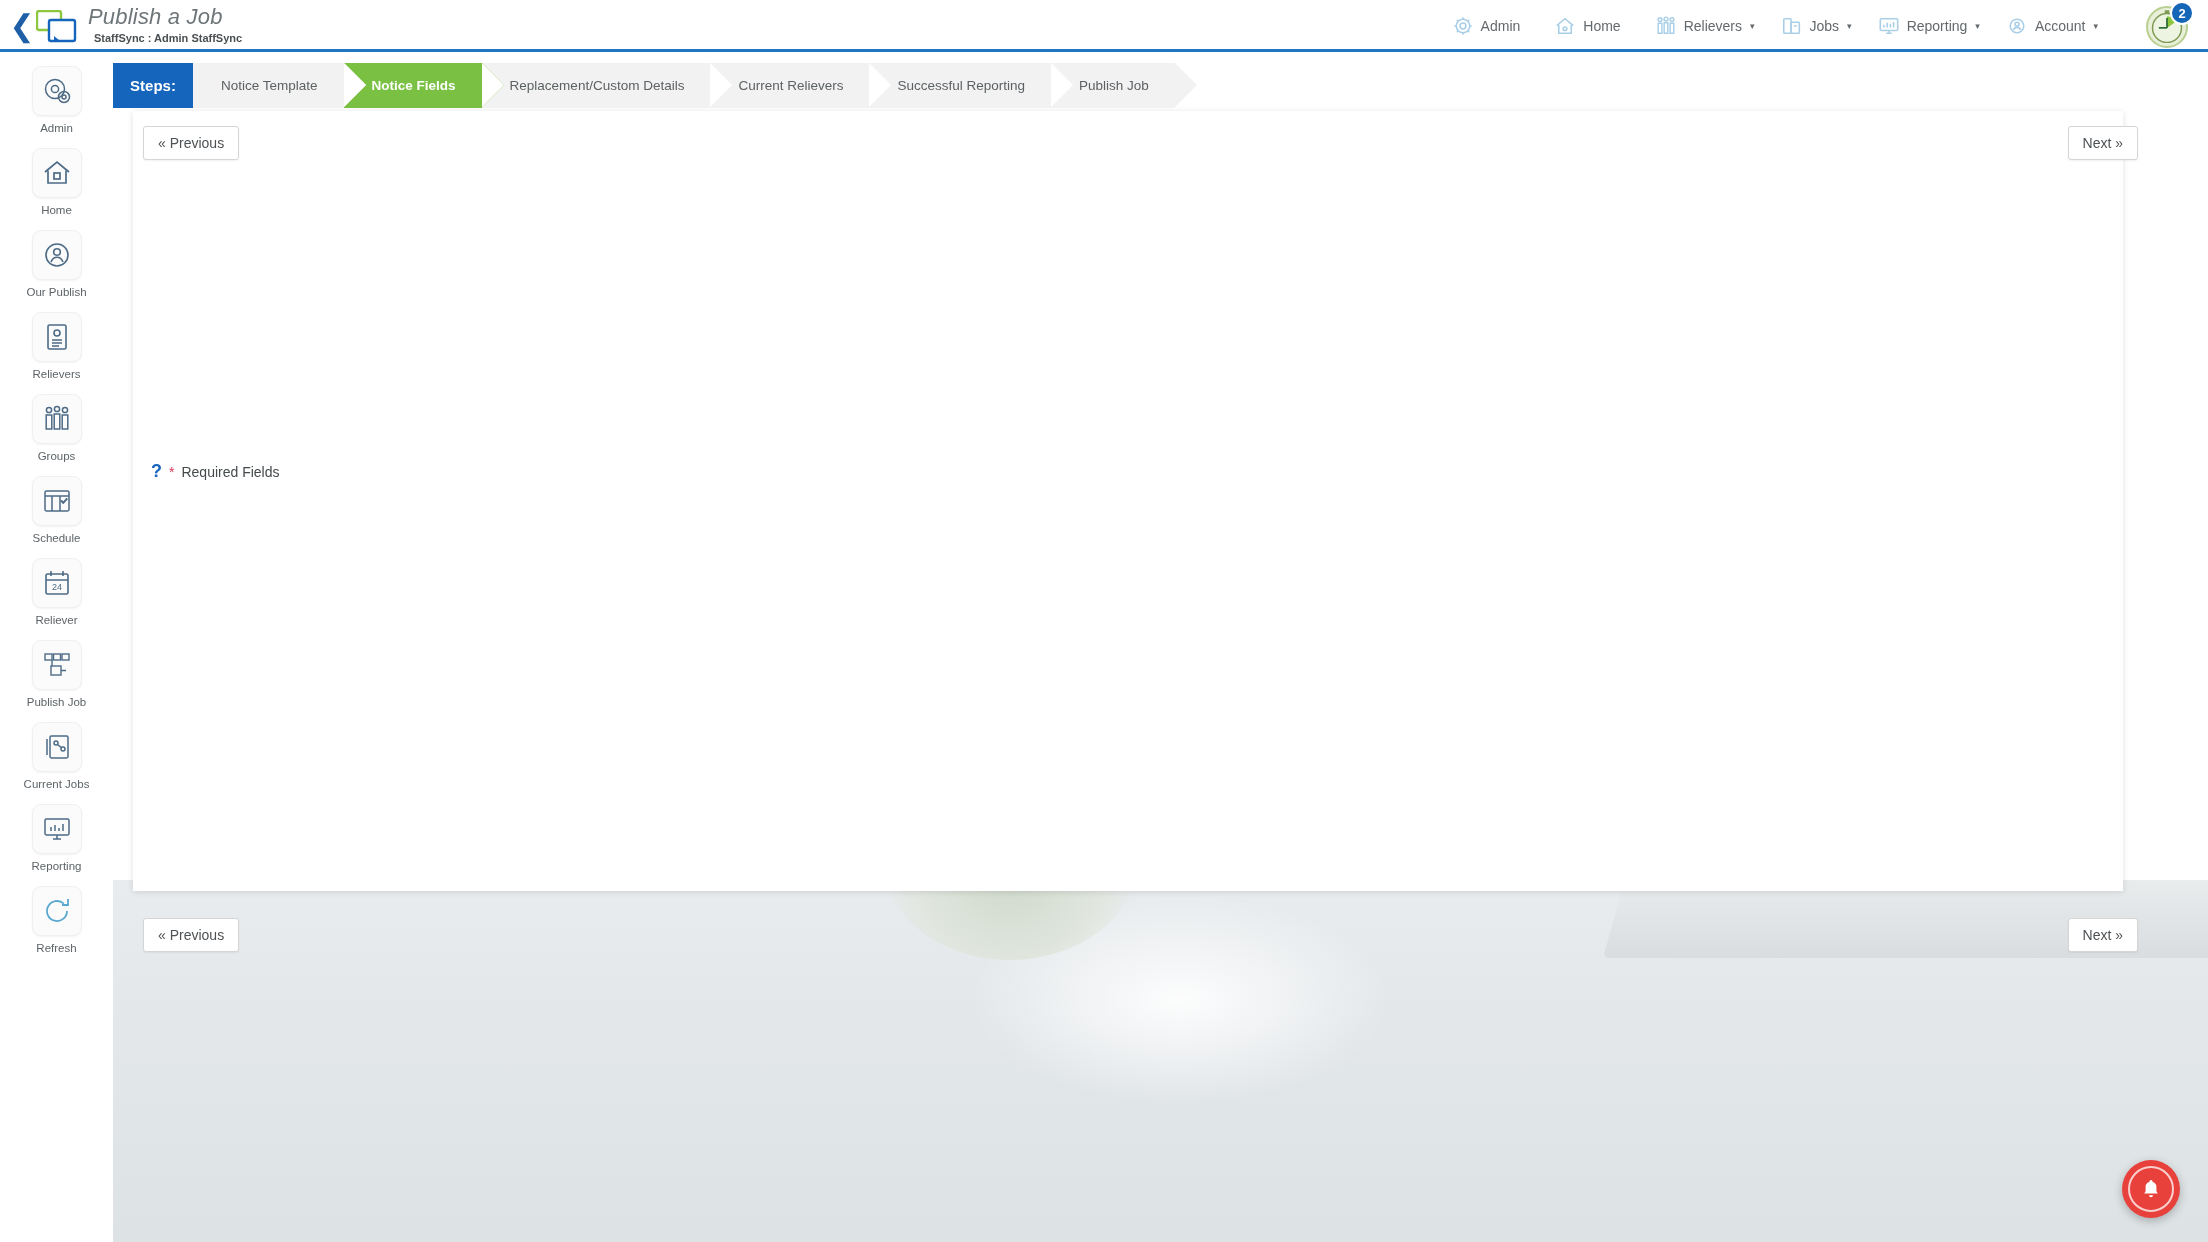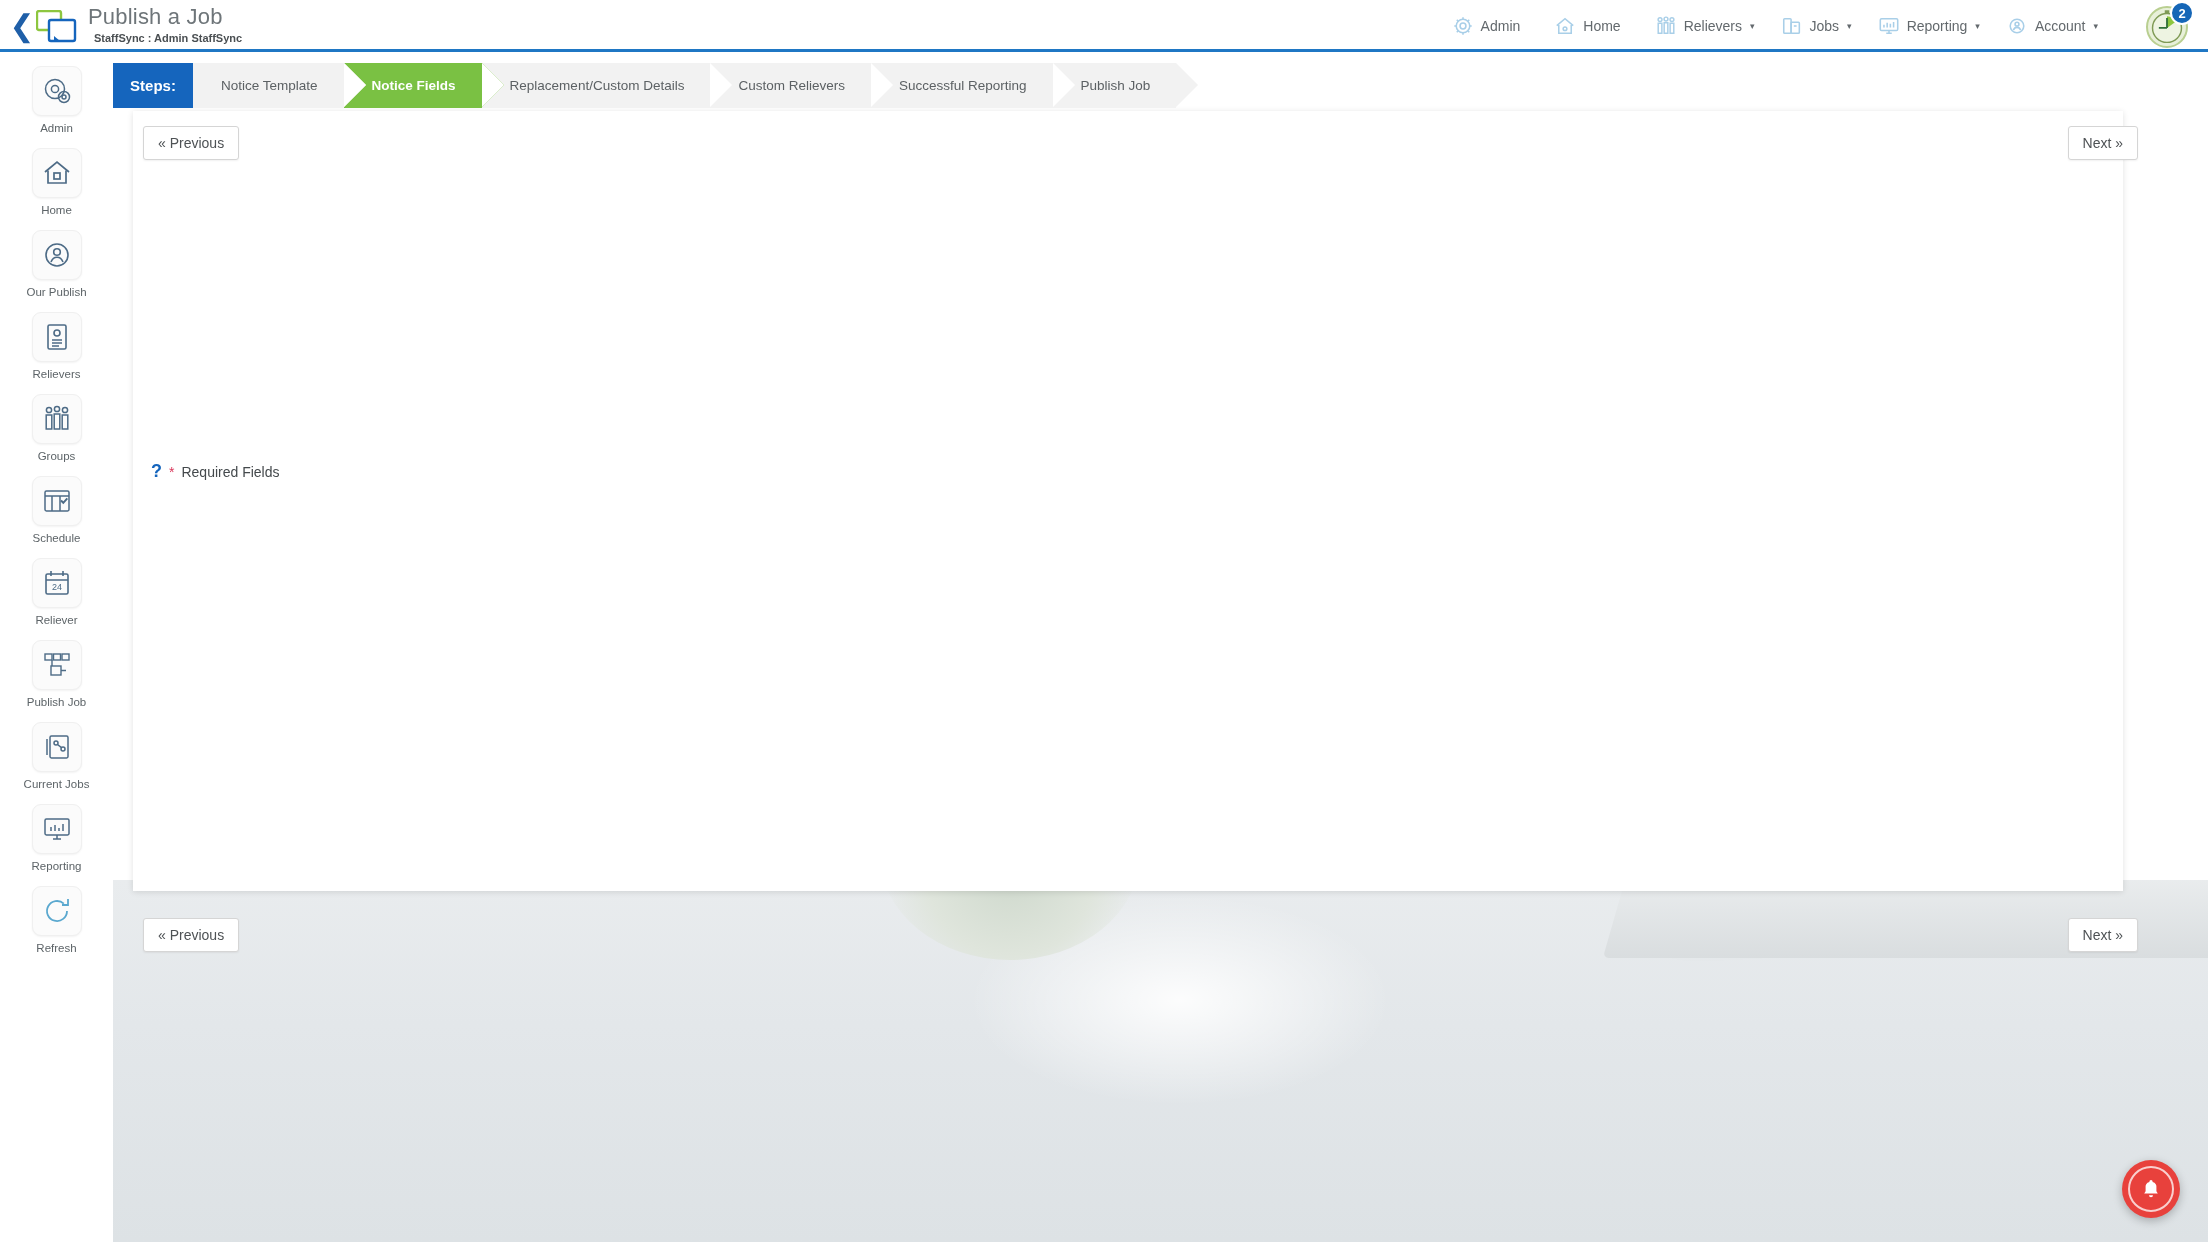--- a/index.html
+++ b/index.html
@@ -43,21 +43,21 @@
     position:absolute; left:0; top:0; width:2208px; height:52px;
     background:#ffffff; z-index:30;
     border-bottom:3px solid #1f77c4;
   }
   #back-chevron{
     position:absolute; left:8px; top:8px; width:28px; height:36px;
     color:#1f5fa8; font-size:30px; line-height:36px; text-align:center; cursor:pointer;
   }
   #brand-logo{ position:absolute; left:36px; top:10px; width:42px; height:34px; }
   #brand-text{ position:absolute; left:88px; top:4px; }
-  #brand-title{ font-size:22px; color:#6e7579; letter-spacing:.2px; }
+  #brand-title{ font-size:22px; color:#6e7579; letter-spacing:.2px;font-style:italic; }
   #brand-sub{ font-size:11px; color:#4a4f52; font-weight:bold; margin-top:2px; margin-left:6px; }
 
   #topnav{ position:absolute; right:110px; top:0; height:52px; display:flex; align-items:center; gap:26px; }
   .topnav-item{ display:flex; align-items:center; gap:7px; font-size:14px; color:#63696d; cursor:pointer; white-space:nowrap; }
   .topnav-item .ti-caret{ font-size:9px; color:#63696d; margin-left:1px; }
   .topnav-icon{ width:22px; height:22px; color:#a9cfe8; display:block; }
 
   #avatar-wrap{ position:absolute; right:18px; top:6px; width:44px; height:44px; cursor:pointer; }
   #avatar{
     width:42px; height:42px; border-radius:50%;
@@ -466,21 +466,21 @@
   <div class="step first">
     <span>Notice Template</span>
   </div>
   <div class="step active">
     <span>Notice Fields</span>
   </div>
   <div class="step">
     <span>Replacement/Custom Details</span>
   </div>
   <div class="step">
-    <span>Custom Relievers</span>
+    <span>Current Relievers</span>
   </div>
   <div class="step">
     <span>Successful Reporting</span>
   </div>
   <div class="step">
     <span>Publish Job</span>
   </div>
 </div>
 
 <div id="content-card"></div>

